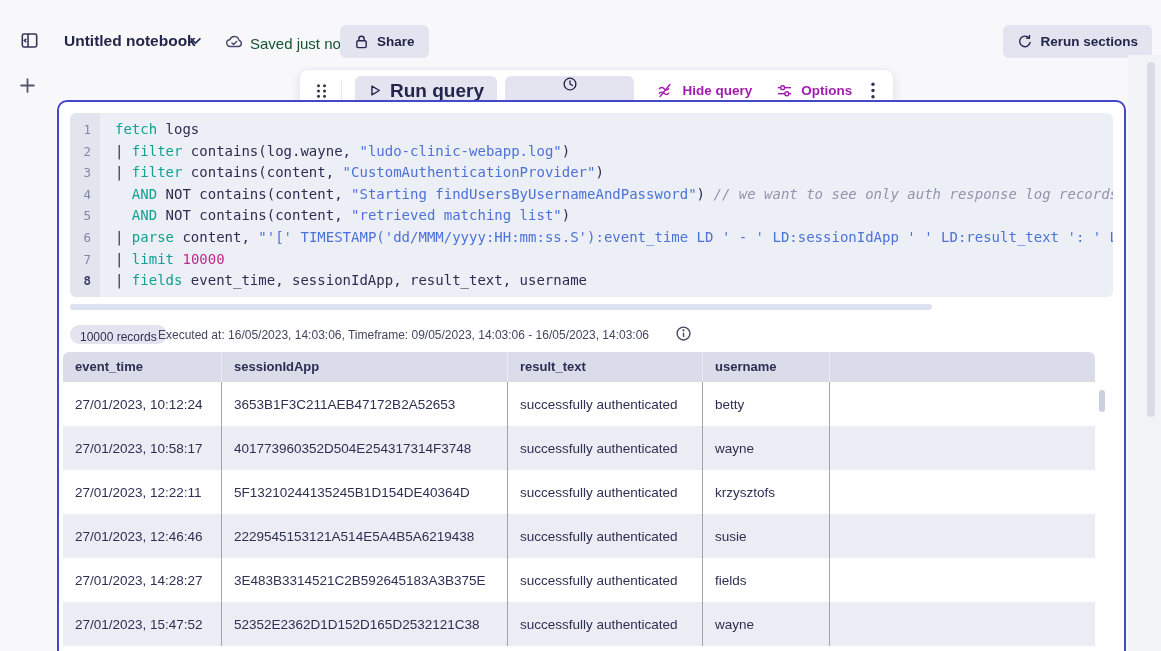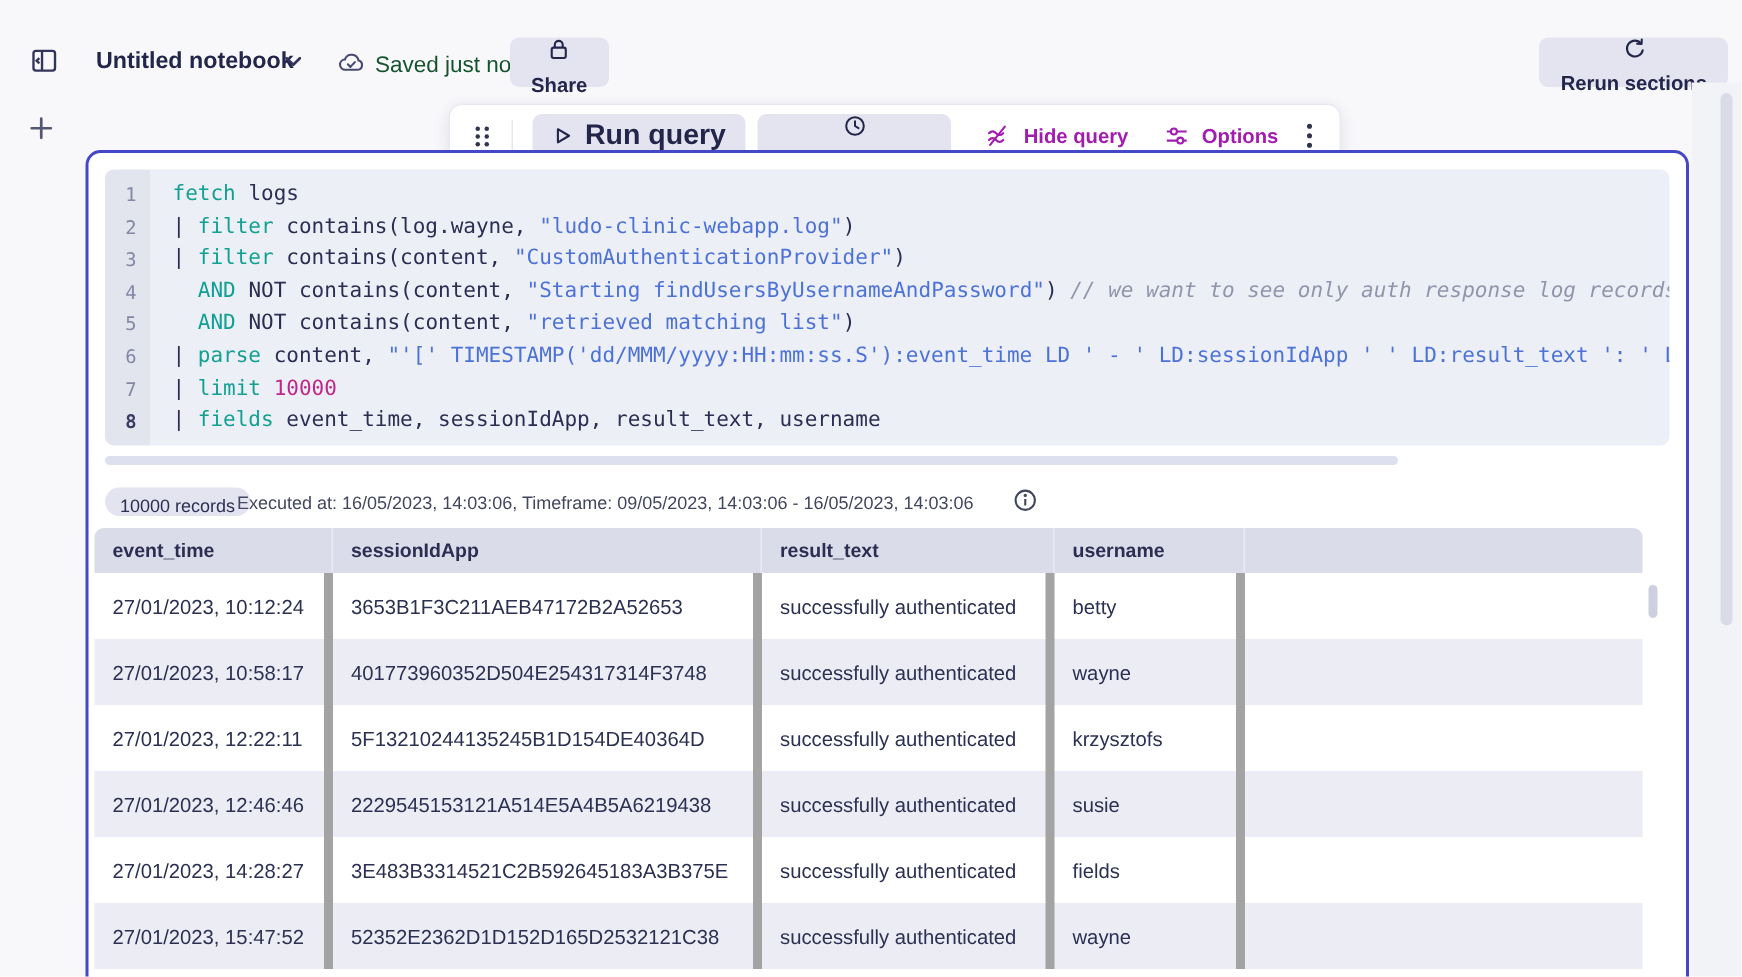--- a/index.html
+++ b/index.html
@@ -15,21 +15,21 @@
   .topbar { position:absolute; left:0; top:15px; width:1161px; height:53px; }
   .icon-btn { background:none; border:none; padding:0; cursor:pointer; color:#32355a; }
   .sidebar-toggle { position:absolute; left:20px; top:16px; }
   .nb-title { position:absolute; left:64px; top:17px; font-size:15.5px; font-weight:700; color:#23264a; }
   .title-chev { position:absolute; left:190px; top:22px; color:#32355a; }
   .cloud { position:absolute; left:225px; top:18px; color:#464a6e; }
   .saved { position:absolute; left:250px; top:20px; font-size:15px; color:#14532d; }
   .pill-btn {
     display:flex; align-items:center; gap:8px; height:33px; padding:0 14px;
     background:#e3e4f0; border:none; border-radius:6px; cursor:pointer;
-    font-family:"Liberation Sans",sans-serif; font-size:13.5px; font-weight:700; color:#23264a;flex-direction:column;
+    font-family:"Liberation Sans",sans-serif; font-size:13.5px; font-weight:700; color:#23264a;
   }
   .share-btn { position:absolute; left:340px; top:10px; }
   .rerun-btn { position:absolute; right:9px; top:10px; }
 
   
   .add-section { position:absolute; left:19px; top:77px; color:#53576f; }
 
   
   .toolbar {
     position:absolute; left:299px; top:69px; height:43px;
@@ -86,21 +86,21 @@
   
   .rtable { position:absolute; left:4px; top:250px; width:1032px; }
   .tgrid { display:grid; grid-template-columns:159px 286px 195px 127px 1fr; }
   .thead { height:30px; background:#dbdce9; border-radius:6px 6px 0 0; }
   .thead .hc { font-size:13px; font-weight:700; color:#2b2e52; line-height:30px; padding-left:12px;
                border-right:1px solid #e9eaf2; cursor:pointer; }
   .thead .hc:last-child { border-right:none; }
   .tr { height:44px; }
   .tr.alt { background:#ebecf4; }
   .td { display:flex; align-items:center; padding-left:12px; font-size:13.5px; color:#2c3052;
-        border-right:6px solid #a3a3a3; overflow:hidden; white-space:nowrap; }
+        border-right:1px solid #a3a3a3; overflow:hidden; white-space:nowrap; }
   .td.last, .td:last-child { border-right:none; }
   .v-thumb { position:absolute; left:1040px; top:288px; width:6px; height:22px;
              background:#cdd0e0; border-radius:3px; cursor:pointer; }
 
   
   .page-scroll { position:absolute; left:1128px; top:55px; width:33px; height:596px; background:#f2f3f6; }
   .page-thumb { position:absolute; left:19px; top:7px; width:8px; height:355px;
                 background:#d9dbe6; border-radius:4px; cursor:pointer; }
 </style>
 </head>

